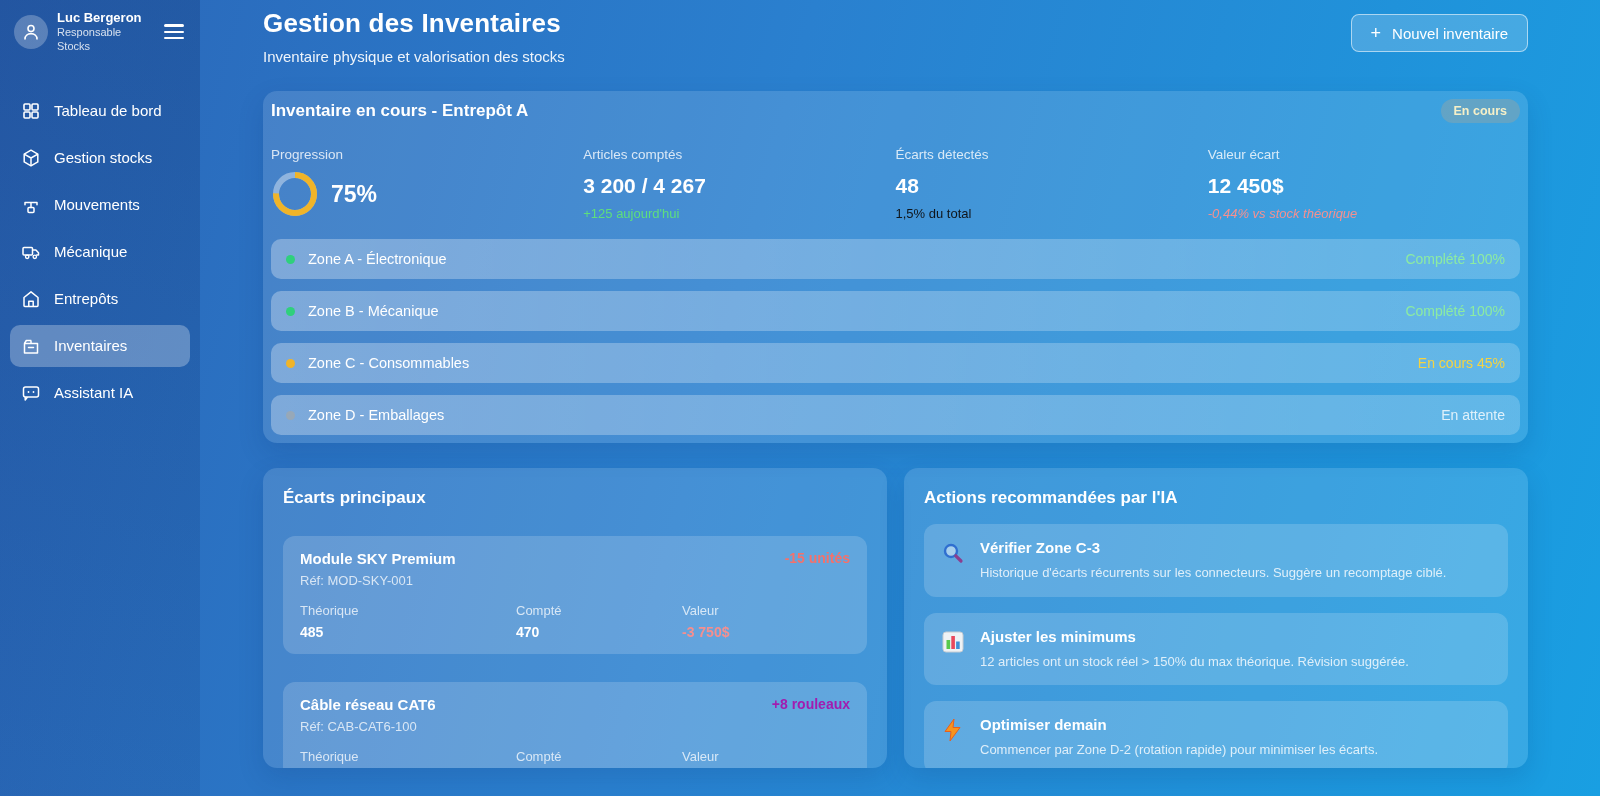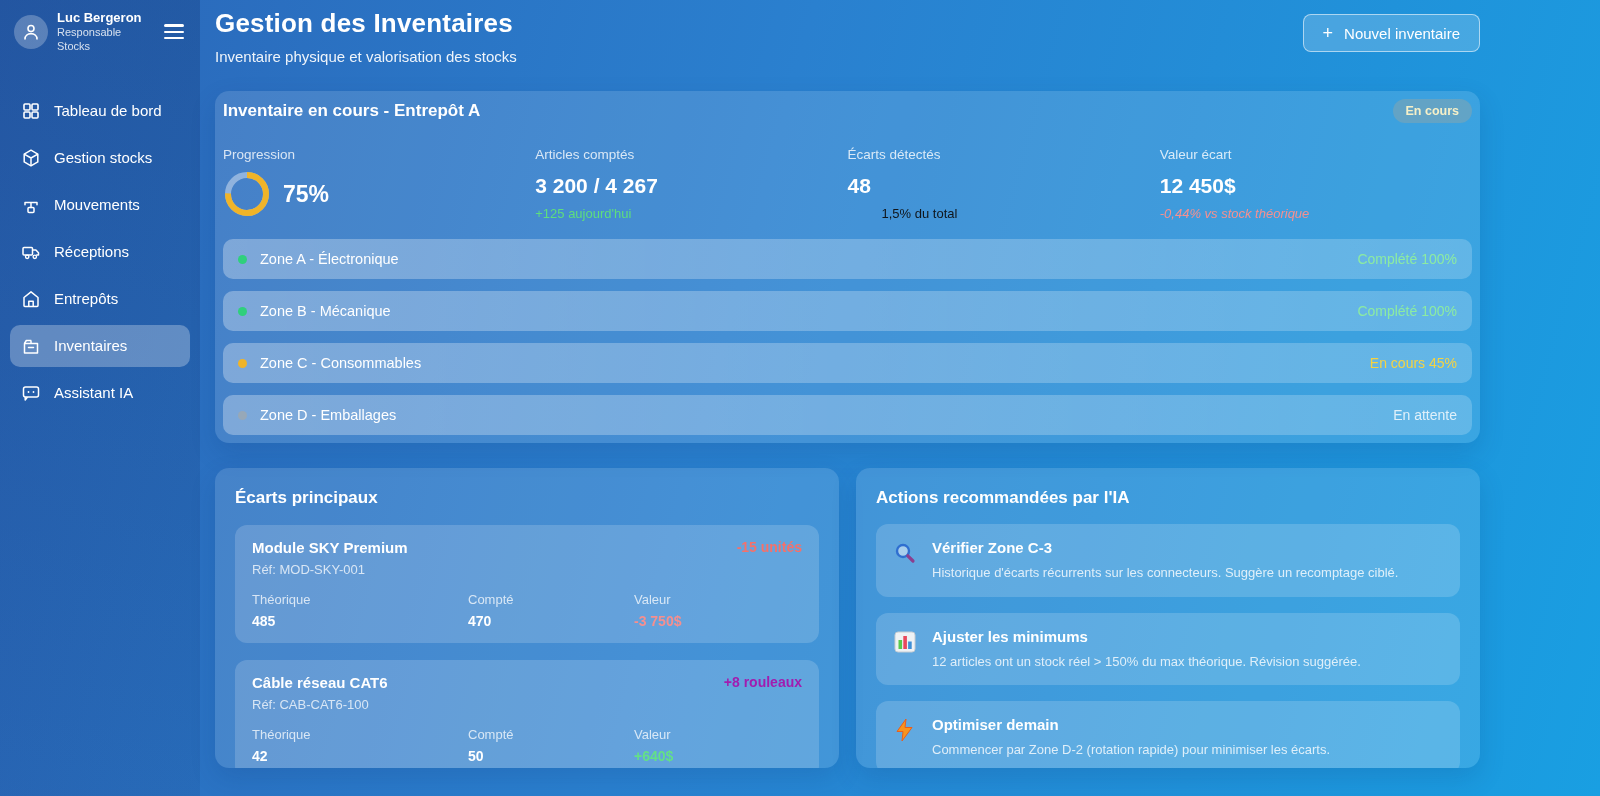--- a/index.html
+++ b/index.html
@@ -2,21 +2,21 @@
 <html><head>
 <meta charset="utf-8">
 <style>
   * { box-sizing: border-box; margin: 0; padding: 0; }
   html,body { width:1600px; height:796px; overflow:hidden; }
   body {
     font-family:"Liberation Sans", sans-serif;
     color:#fff;
     background:linear-gradient(105deg,#2b66b8 0%, #2a80cf 45%, #199fe2 100%);
   }
-  .app { display:flex; width:1600px; height:796px; }
+  .app { display:flex; width:1600px; height:796px;gap:48px; }
 
   
   .sidebar {
     flex:0 0 200px; width:200px; height:100%;
     background:linear-gradient(180deg, rgba(10,34,88,0.24), rgba(10,34,88,0.10));
     padding:8px 10px 0 10px;
   }
   .user-row { display:flex; align-items:center; gap:9px; padding:2px 4px; }
   .avatar {
     width:34px; height:34px; border-radius:50%;
@@ -69,21 +69,21 @@
     font-size:12.5px; font-weight:bold;
     padding:5px 13px; border-radius:12px;
   }
   .stats { display:grid; grid-template-columns:repeat(4,1fr); margin-top:24px; }
   .stat-label { font-size:13.5px; color:rgba(255,255,255,0.80); }
   .progress-wrap { display:flex; align-items:center; gap:12px; margin-top:8px; }
   .progress-value { font-size:23px; font-weight:bold; }
   .stat-value { font-size:21px; font-weight:bold; margin-top:12px; }
   .stat-sub { font-size:13px; margin-top:8px; }
   .sub-green { color:#5ede7d; }
-  .sub-dark  { color:#10161c;margin-left:34px; }
+  .sub-dark  { color:#10161c; }
   .sub-red   { color:#f59090;font-style:italic; }
 
   .zones { margin-top:18px; display:flex; flex-direction:column; gap:12px; }
   .zone-row {
     height:40px; border-radius:10px;
     background:linear-gradient(90deg, rgba(255,255,255,0.30), rgba(255,255,255,0.20));
     display:flex; align-items:center; padding:0 15px;
     font-size:14.5px; cursor:pointer;
   }
   .zone-dot { width:9px; height:9px; border-radius:50%; margin-right:13px; }
@@ -94,21 +94,21 @@
   .zone-row.state-in-progress .zone-status { color:#f5d342; }
   .zone-row.state-pending .zone-dot { background:#97a8b8; }
   .zone-row.state-pending .zone-status { color:rgba(255,255,255,0.80); }
 
   
   .bottom { display:flex; gap:17px; margin-top:25px; }
   .half-card { flex:1; padding:20px; height:300px; overflow:hidden; }
 
   .ecart-item {
     background:rgba(255,255,255,0.17); border-radius:12px;
-    padding:14px 17px; margin-top:17px; cursor:pointer;
+    padding:14px 17px; margin-top:28px; cursor:pointer;
   }
   .ecart-head { display:flex; justify-content:space-between; align-items:flex-start; }
   .ecart-name { font-size:15px; font-weight:bold; }
   .ecart-delta { font-size:14px; font-weight:bold; }
   .delta-neg { color:#f4716b; }
   .delta-pos { color:#a21caf; }
   .ecart-ref { font-size:13px; color:rgba(255,255,255,0.75); margin-top:6px; }
   .ecart-cols { display:grid; grid-template-columns:216px 166px 1fr; margin-top:15px; }
   .col-label { font-size:13px; color:rgba(255,255,255,0.75); }
   .col-value { font-size:14px; font-weight:bold; margin-top:6px; }
@@ -172,21 +172,21 @@
         </svg>
         <span>Mouvements</span>
       </div>
       <div class="nav-item">
         <svg width="20" height="20" viewBox="0 0 20 20">
           <rect x="2" y="5.5" width="9.5" height="7.5" rx="1" fill="none" stroke="#fff" stroke-width="1.5"></rect>
           <path d="M11.5 8h3.4l2.6 2.8V13h-2.3" fill="none" stroke="#fff" stroke-width="1.5" stroke-linejoin="round"></path>
           <circle cx="6.2" cy="14.8" r="1.7" fill="none" stroke="#fff" stroke-width="1.4"></circle>
           <circle cx="13.8" cy="14.8" r="1.7" fill="none" stroke="#fff" stroke-width="1.4"></circle>
         </svg>
-        <span>Réceptions</span>
+        <span>Mécanique</span>
       </div>
       <div class="nav-item">
         <svg width="20" height="20" viewBox="0 0 20 20">
           <path d="M3 8.5l7-5.7 7 5.7v8a0.9 0.9 0 01-0.9 0.9H3.9A0.9 0.9 0 013 16.5z" fill="none" stroke="#fff" stroke-width="1.5" stroke-linejoin="round"></path>
           <path d="M7.8 17.2v-5h4.4v5" fill="none" stroke="#fff" stroke-width="1.5" stroke-linejoin="round"></path>
         </svg>
         <span>Entrepôts</span>
       </div>
       <div class="nav-item active">
         <svg width="20" height="20" viewBox="0 0 20 20">

